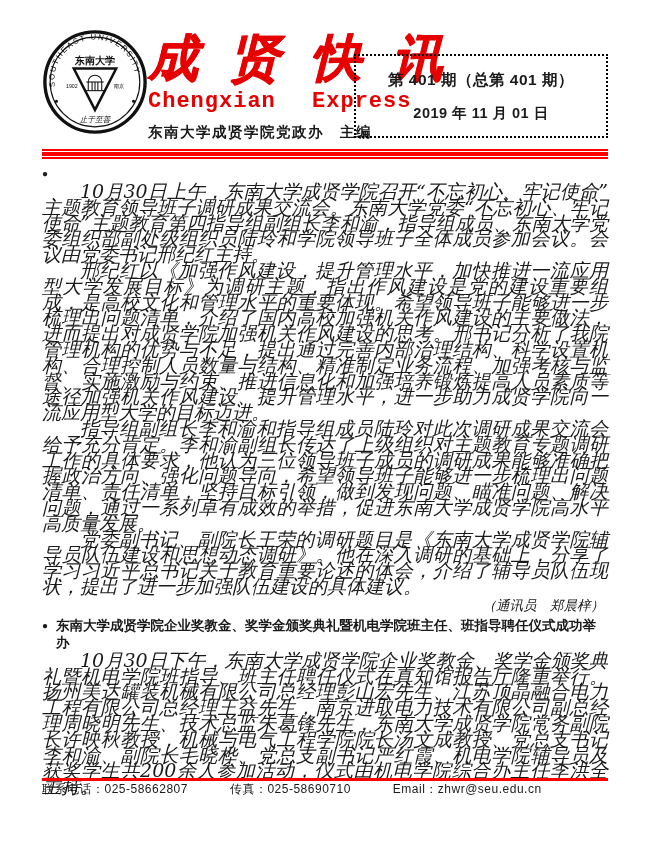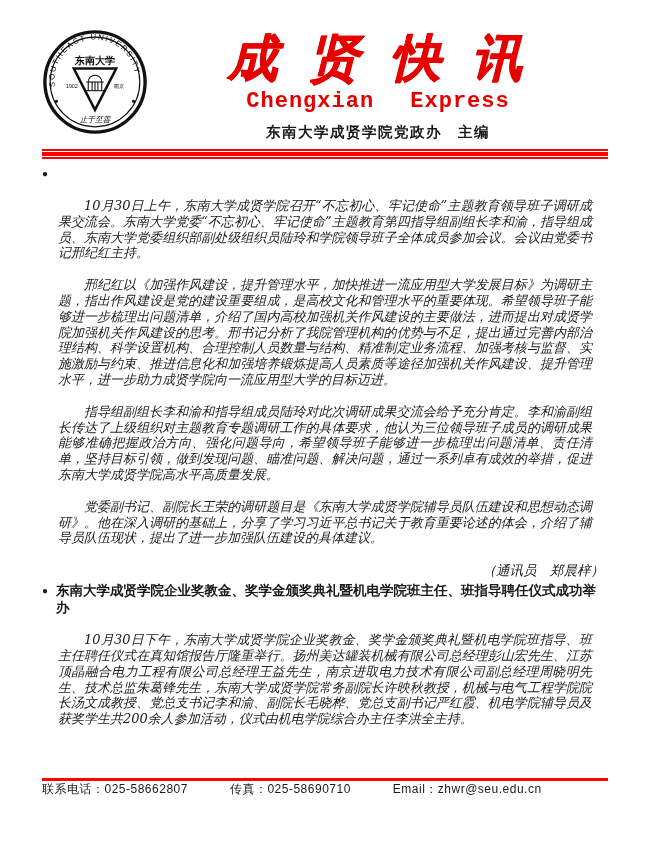--- a/index.html
+++ b/index.html
@@ -38,23 +38,23 @@
   .divider .b3{height:2px;background:var(--red);}
   
   .content{margin-top:6px;}
   .headline{
     display:flex;gap:8px;align-items:flex-start;
     font-weight:bold;font-size:13.5px;line-height:17px;
     font-family:"Liberation Sans",sans-serif;margin:3px 0 2px 0;
   }
   .headline .bullet{font-size:10px;line-height:17px;flex:none;}
   .kai p{
-    margin:16px;text-indent:2em;text-align:justify;
+    margin:0;text-indent:2em;text-align:justify;
     font-family:"DejaVu Serif",serif;font-style:italic;
-    font-size:13px;line-height:15.8px;letter-spacing:0;
+    font-size:19px;line-height:15.8px;letter-spacing:0;
   }
   .byline{
     text-align:right;font-weight:normal;font-style:italic;
     font-family:"DejaVu Serif",serif;font-size:13.5px;line-height:17px;
     padding-right:4px;margin:2px 0 1px 0;
   }
   
   .footer{position:absolute;left:42px;right:40px;top:778px;}
   .footer-line{height:2.5px;background:var(--red);}
   .footer-row{display:flex;gap:0;margin-top:0;font-size:12px;letter-spacing:.5px;}
@@ -99,20 +99,24 @@
       <circle cx="15" cy="75" r="1.6" fill="#111"></circle>
       <circle cx="95" cy="75" r="1.6" fill="#111"></circle>
     </svg>
 
     <div class="masthead">
       <div class="title-cn">成 贤 快 讯</div>
       <div class="title-en">Chengxian Express</div>
       <div class="editor-line">东南大学成贤学院党政办　主编</div>
     </div>
 
+    <div class="issue-box">
+      <div class="issue-line">第 401 期（总第 401 期）</div>
+      <div class="date-line">2019 年 11 月 01 日</div>
+    </div>
   </div>
 
   <div class="divider">
     <div class="b1"></div>
       <div class="b2"></div>
       <div class="b3"></div>
   </div>
 
   <div class="content">
 

